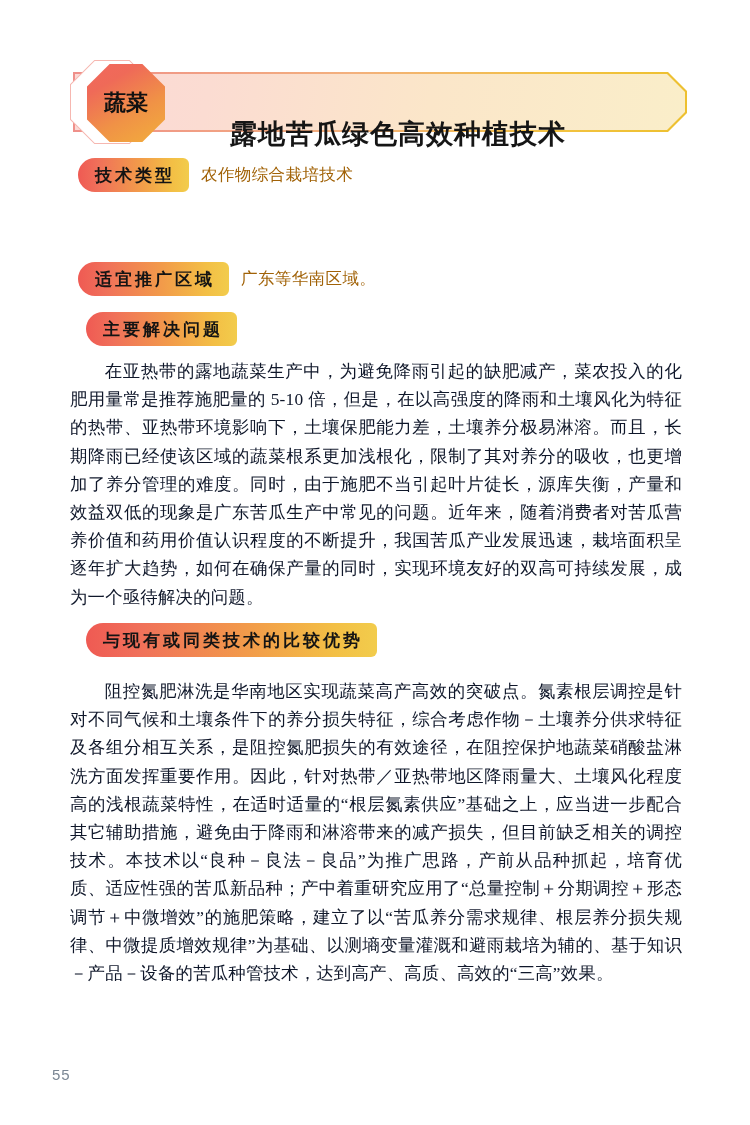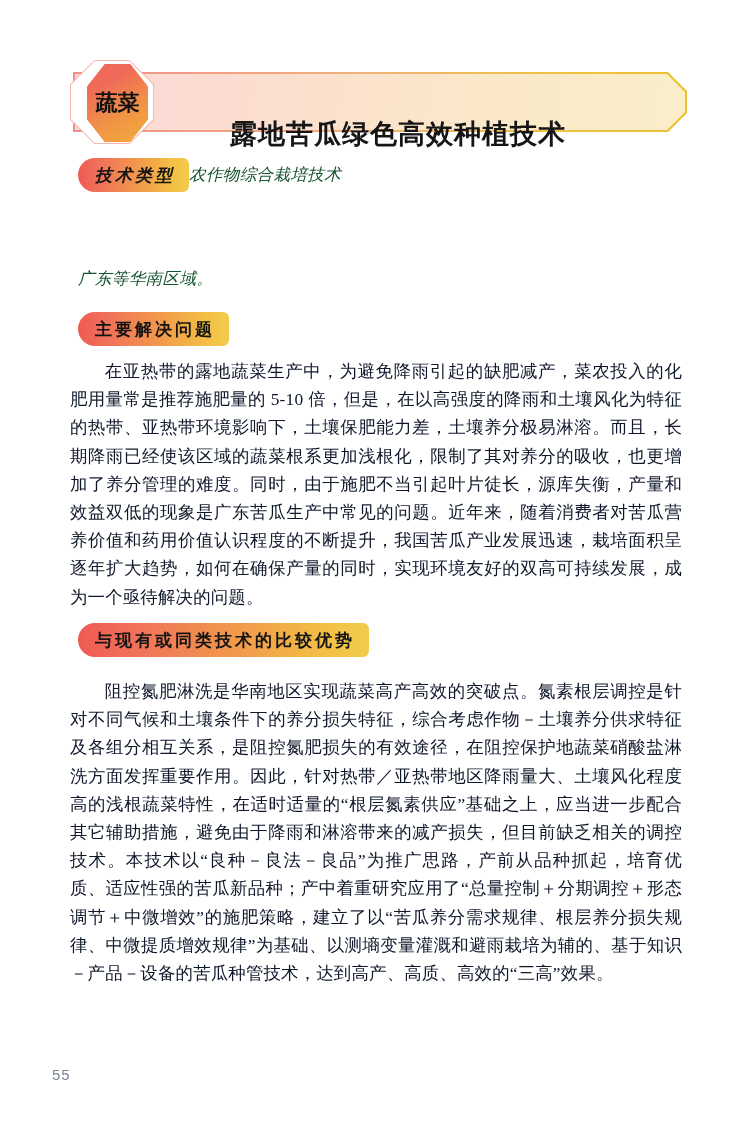--- a/index.html
+++ b/index.html
@@ -89,21 +89,21 @@
     width: 82px;
     height: 82px;
     background: #ffffff;
     -webkit-clip-path: polygon(29% 0, 71% 0, 100% 29%, 100% 71%, 71% 100%, 29% 100%, 0 71%, 0 29%);
     clip-path: polygon(29% 0, 71% 0, 100% 29%, 100% 71%, 71% 100%, 29% 100%, 0 71%, 0 29%);
   }
   .badge {
     position: absolute;
     left: 12px;
     top: -10px;
-    width: 61px;
+    width: 78px;
     height: 78px;
     background: linear-gradient(150deg, #f2675e 0%, #ef6a58 25%, #f09246 62%, #f2ae3c 100%);
     -webkit-clip-path: polygon(29% 0, 71% 0, 100% 29%, 100% 71%, 71% 100%, 29% 100%, 0 71%, 0 29%);
     clip-path: polygon(29% 0, 71% 0, 100% 29%, 100% 71%, 71% 100%, 29% 100%, 0 71%, 0 29%);
     display: flex;
     align-items: center;
     justify-content: center;
   }
   .badge-label {
     font-family: "Liberation Sans", "DejaVu Sans", sans-serif;
@@ -114,51 +114,51 @@
     line-height: 1;
   }
 
   
   .meta-row {
     position: absolute;
     left: 78px;
     display: flex;
     align-items: center;
     height: 34px;
-    font-style: italic;
   }
   .pill {
     height: 34px;
     box-sizing: border-box;
     display: flex;
     align-items: center;
     justify-content: center;
     padding: 0 14px;
     background: linear-gradient(90deg, #ef5a53 0%, #f0705a 18%, #f29a4a 55%, #f3bf45 85%, #f2cc4c 100%);
     border-radius: 17px 6px 6px 17px;
     font-family: "Liberation Sans", "DejaVu Sans", sans-serif;
     font-weight: bold;
     font-size: 17px;
     letter-spacing: 3px;
     color: #141414;
     text-indent: 3px;
     white-space: nowrap;
   }
   .meta-value {
+    margin-left: 12px;
     font-family: "Liberation Serif", "DejaVu Serif", serif;
     font-size: 16.5px;
-    color: #14532d;
+    color: #a16207;
     letter-spacing: 0.4px;
     white-space: nowrap;
   }
 
   
   .section-heading {
     position: absolute;
-    left: 78px;
+    left: 86px;
     height: 52px;
   }
 
   
   .para {
     position: absolute;
     left: 70px;
     width: 612px;
     font-family: "Liberation Serif", "DejaVu Serif", serif;
     font-size: 17.4px;
@@ -198,20 +198,21 @@
     </div>
   </div>
 
   <div class="meta-row" style="top:158px;">
     <span class="pill">技术类型</span>
     <span class="meta-value">农作物综合栽培技术</span>
   </div>
 
 
   <div class="meta-row" style="top:262px;">
+    <span class="pill">适宜推广区域</span>
     <span class="meta-value">广东等华南区域。</span>
   </div>
 
   <div class="section-heading" style="top:312px;">
     <span class="pill">主要解决问题</span>
   </div>
 
   <div class="para" style="top:357px;">在亚热带的露地蔬菜生产中，为避免降雨引起的缺肥减产，菜农投入的化肥用量常是推荐施肥量的 5-10 倍，但是，在以高强度的降雨和土壤风化为特征的热带、亚热带环境影响下，土壤保肥能力差，土壤养分极易淋溶。而且，长期降雨已经使该区域的蔬菜根系更加浅根化，限制了其对养分的吸收，也更增加了养分管理的难度。同时，由于施肥不当引起叶片徒长，源库失衡，产量和效益双低的现象是广东苦瓜生产中常见的问题。近年来，随着消费者对苦瓜营养价值和药用价值认识程度的不断提升，我国苦瓜产业发展迅速，栽培面积呈逐年扩大趋势，如何在确保产量的同时，实现环境友好的双高可持续发展，成为一个亟待解决的问题。</div>
 
   <div class="section-heading" style="top:623px;">

